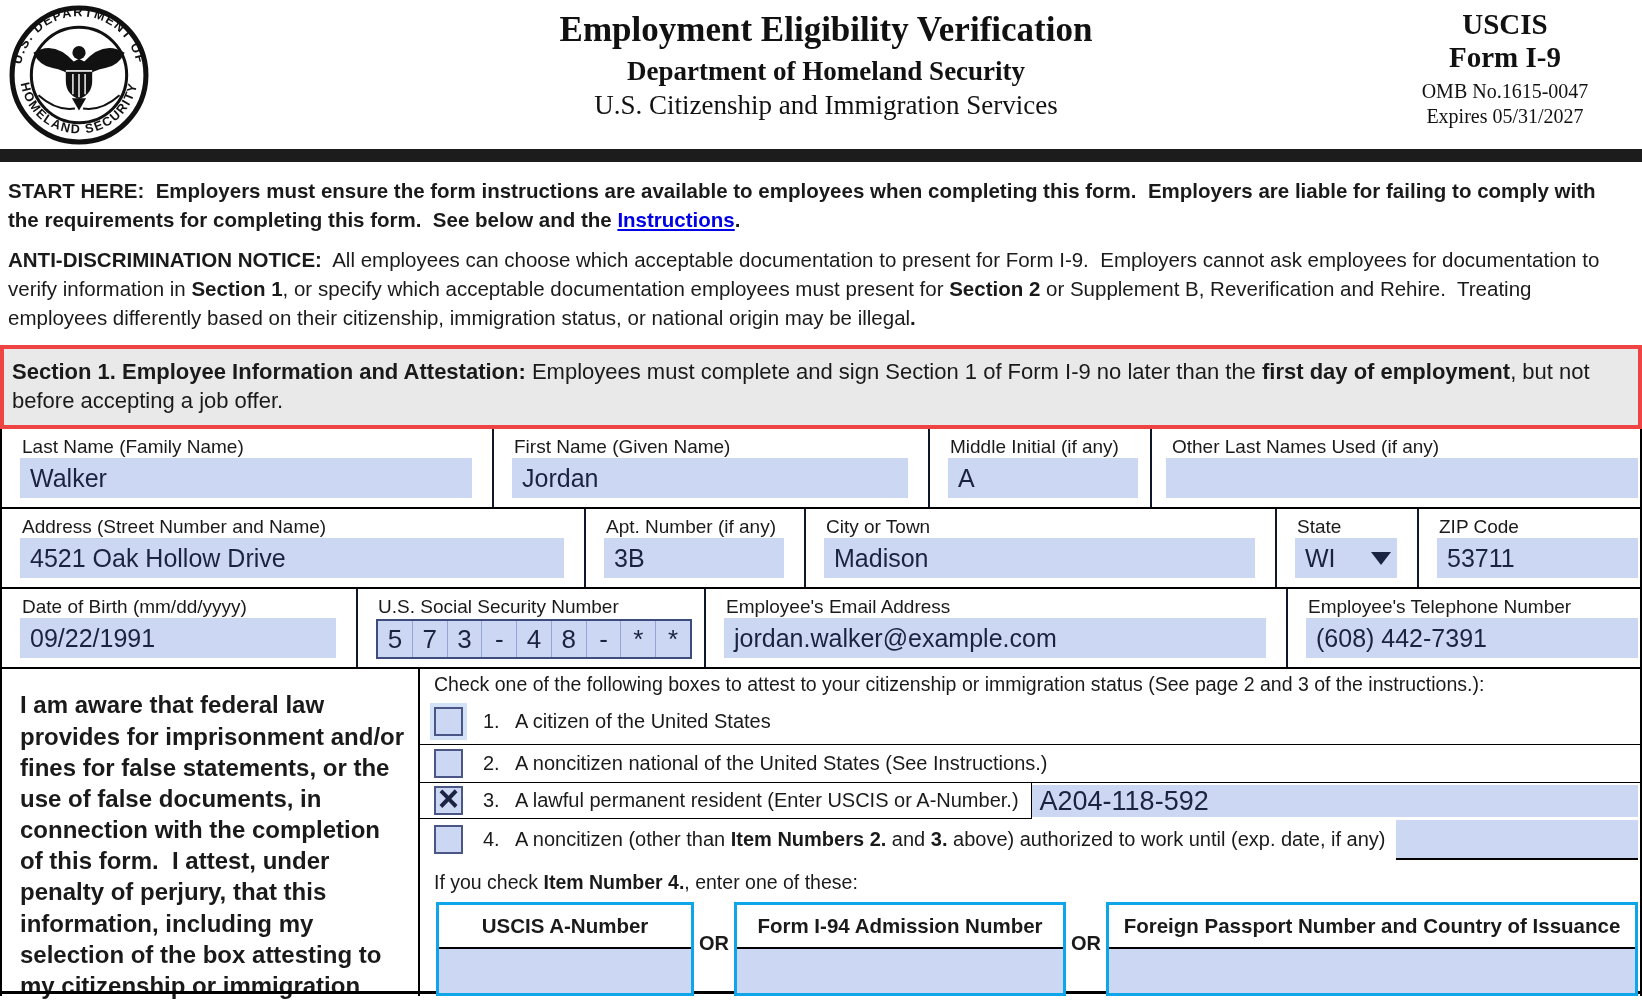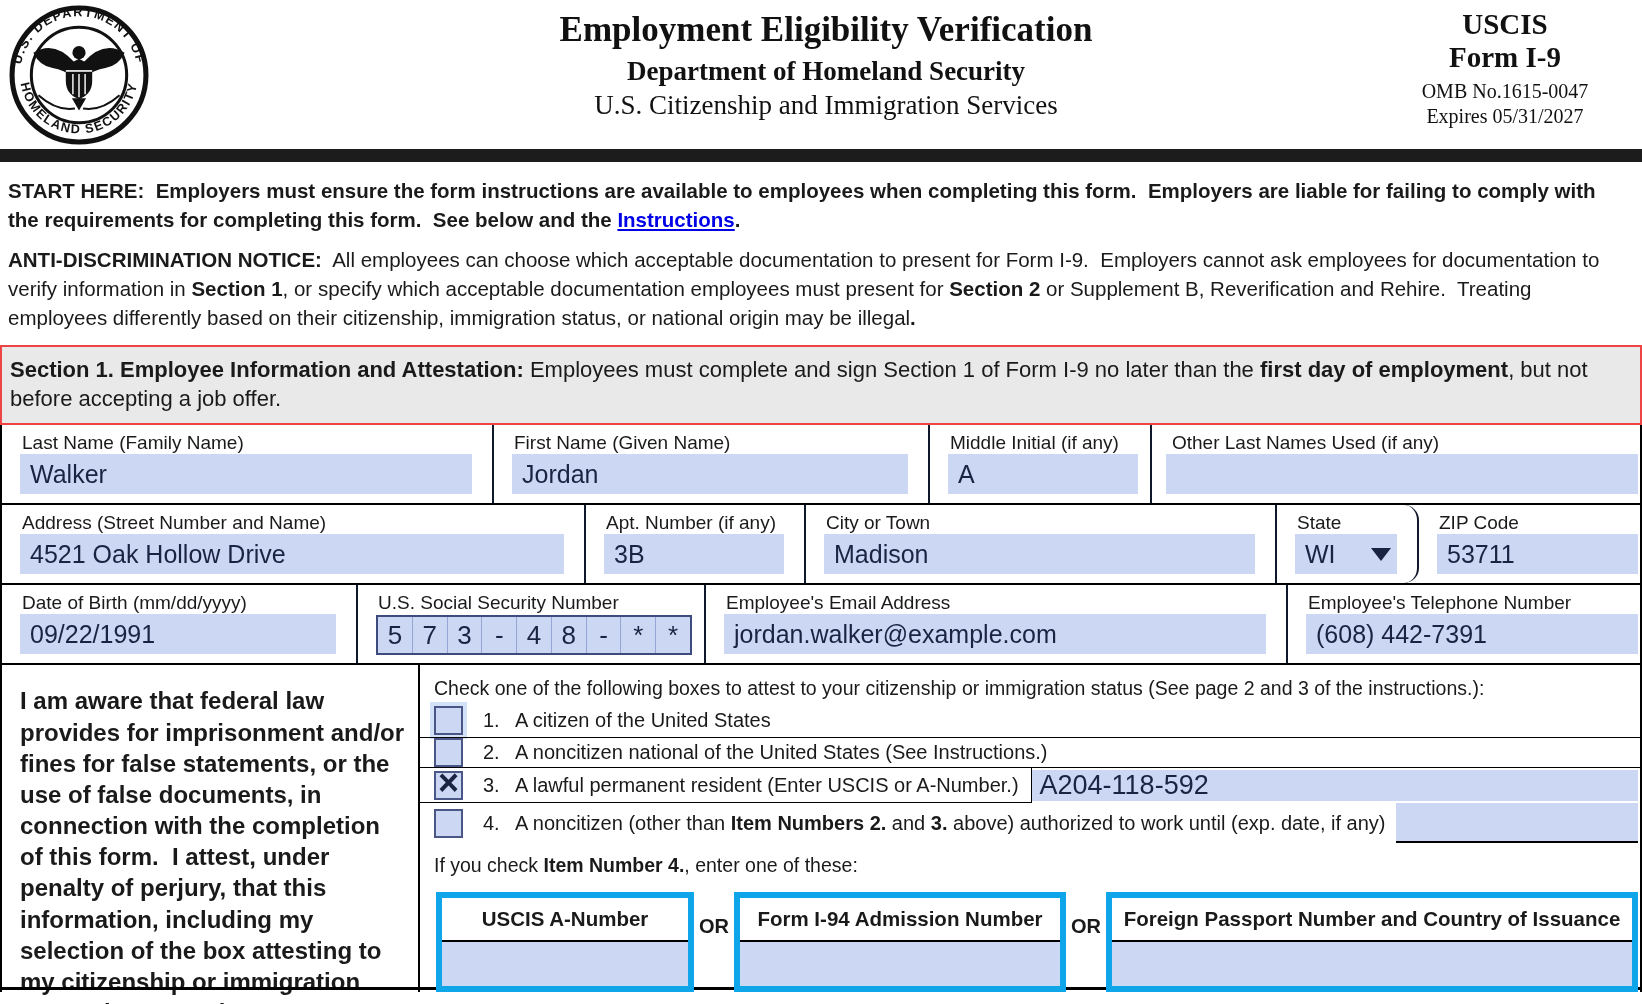--- a/index.html
+++ b/index.html
@@ -20,21 +20,21 @@
   .h-omb{font-size:20px;margin-top:4px;line-height:1.25;}
   .h-exp{font-size:20px;line-height:1.25;}
   .black-bar{height:13px;background:#1c1c1c;}
   
   .prewrap{white-space:pre-wrap;}
   .notice1{margin:14px 10px 0 8px;font-size:20.5px;font-weight:bold;line-height:1.42;}
   .notice2{margin:12px 10px 0 8px;font-size:20.5px;line-height:1.4;}
   .b{font-weight:bold;}
   .link{color:#0000e8;text-decoration:underline;cursor:pointer;}
   
-  .section-header{margin-top:13px;background:#e9e9e9;border:2px solid #ef4444;box-sizing:border-box;
+  .section-header{margin-top:13px;background:#e9e9e9;border:4px solid #ef4444;box-sizing:border-box;
                   padding:8px 18px 10px 8px;font-size:22px;line-height:1.32;}
   
   .form-row{display:flex;height:80px;border-bottom:2px solid #000;border-left:2px solid #000;
             border-right:2px solid #000;box-sizing:border-box;}
   .cell{border-right:2px solid #0f172a;box-sizing:border-box;display:flex;flex-direction:column;overflow:hidden;}
   .cell:last-child{border-right:none;}
   .flabel{font-size:19px;padding:7px 4px 0 20px;white-space:nowrap;color:#1a1a1a;}
   .fvalue{margin:3px 20px 9px 18px;margin-top:auto;background:#ccd7f3;height:40px;min-height:40px;
           font-size:25px;color:#1a2342;display:flex;align-items:center;padding-left:10px;box-sizing:border-box;}
   .caret{width:0;height:0;border-left:10px solid transparent;border-right:10px solid transparent;
@@ -43,52 +43,52 @@
             background:#ccd7f3;height:40px;box-sizing:border-box;}
   .ssn-cell{flex:1;display:flex;align-items:center;justify-content:center;font-size:26px;
             color:#1a2342;border-right:1px solid #96a5d6;}
   .ssn-cell:last-child{border-right:none;}
   
   .attest-row{display:flex;height:327px;border-left:2px solid #000;border-right:2px solid #000;
               box-sizing:border-box;position:relative;}
   .attest-row::after{content:"";position:absolute;left:0;right:0;bottom:2px;border-bottom:3px solid #000;z-index:0;}
   .attest-left{width:418px;flex:none;border-right:2px solid #000;box-sizing:border-box;
                padding:20px 12px 0 18px;font-weight:bold;font-size:24px;line-height:1.3;}
-  .attest-right{flex:1;padding-top:12px;box-sizing:border-box;display:flex;flex-direction:column;}
+  .attest-right{flex:1;padding-top:4px;box-sizing:border-box;display:flex;flex-direction:column;}
   .check-instruction{font-size:19.5px;padding-left:14px;height:22px;}
   .item-row{display:flex;align-items:center;padding-left:14px;box-sizing:border-box;}
   .row1{height:54px;margin-top:4px;}
   .row2{height:48px;border-top:1px solid #000;border-bottom:1px solid #000;}
   .row3{height:44px;padding-left:0;align-items:stretch;}
   .row4{height:50px;padding-right:2px;}
   .item3-labelbox{display:flex;align-items:center;border-bottom:1px solid #000;border-right:1px solid #000;
                   padding:0 12px 0 14px;box-sizing:border-box;flex:none;}
   .item3-field{flex:1;background:#ccd7f3;margin:2px 2px 2px 0;display:flex;align-items:center;
                font-size:27px;color:#1a2342;padding-left:8px;}
   .item4-field{flex:1;min-width:230px;background:#ccd7f3;border-bottom:2px solid #000;height:40px;
                margin-left:10px;box-sizing:border-box;align-self:center;}
   .checkbox{width:29px;height:29px;background:#ccd7f3;border:2px solid #4a5685;box-sizing:border-box;
             flex:none;display:flex;align-items:center;justify-content:center;align-self:center;cursor:pointer;}
   .checkbox.halo{box-shadow:0 0 0 4px #d3e1f8;}
   .checkbox.checked::after{content:"\00d7";font-size:36px;font-weight:bold;color:#1a2342;line-height:1;margin-top:-4px;}
   .item-num{margin-left:20px;width:32px;font-size:20px;flex:none;align-self:center;}
   .item-text{font-size:20px;align-self:center;}
   .if-check{font-size:19.5px;margin:11px 0 8px 14px;height:23px;}
   .alt-docs{display:flex;align-items:flex-start;padding-left:16px;position:relative;z-index:1;padding-right:2px;}
-  .doc-box{border:6px solid #0ea5e9;background:#fff;box-sizing:border-box;margin-top:7px;}
+  .doc-box{border:3px solid #0ea5e9;background:#fff;box-sizing:border-box;}
   .doc-head{font-weight:bold;font-size:20.5px;text-align:center;padding:9px 8px;border-bottom:2px solid #000;
             white-space:nowrap;}
   .doc-body{background:#ccd7f3;height:44px;}
   .w-box1{width:258px;flex:none;}
   .w-box2{width:332px;flex:none;}
   .w-box3{flex:1;}
   .or{font-weight:bold;font-size:20px;margin:30px 5px 0 5px;flex:none;}
   
   .w-last{width:492px;} .w-first{width:436px;} .w-mi{width:222px;} .w-other{flex:1;}
-  .w-addr{width:584px;} .w-apt{width:220px;} .w-city{width:471px;} .w-state{width:142px;border-radius:15px;} .w-zip{flex:1;}
+  .w-addr{width:584px;} .w-apt{width:220px;} .w-city{width:471px;} .w-state{width:142px;} .w-zip{flex:1;}
   .w-dob{width:356px;} .w-ssn{width:348px;} .w-email{width:582px;} .w-phone{flex:1;}
   .mi-value{margin-right:12px;}
   .other-value{margin-right:2px;margin-left:14px;}
   .zip-value{margin-right:2px;}
 </style>
 </head>
 <body>
 
 <div class="page">
 

